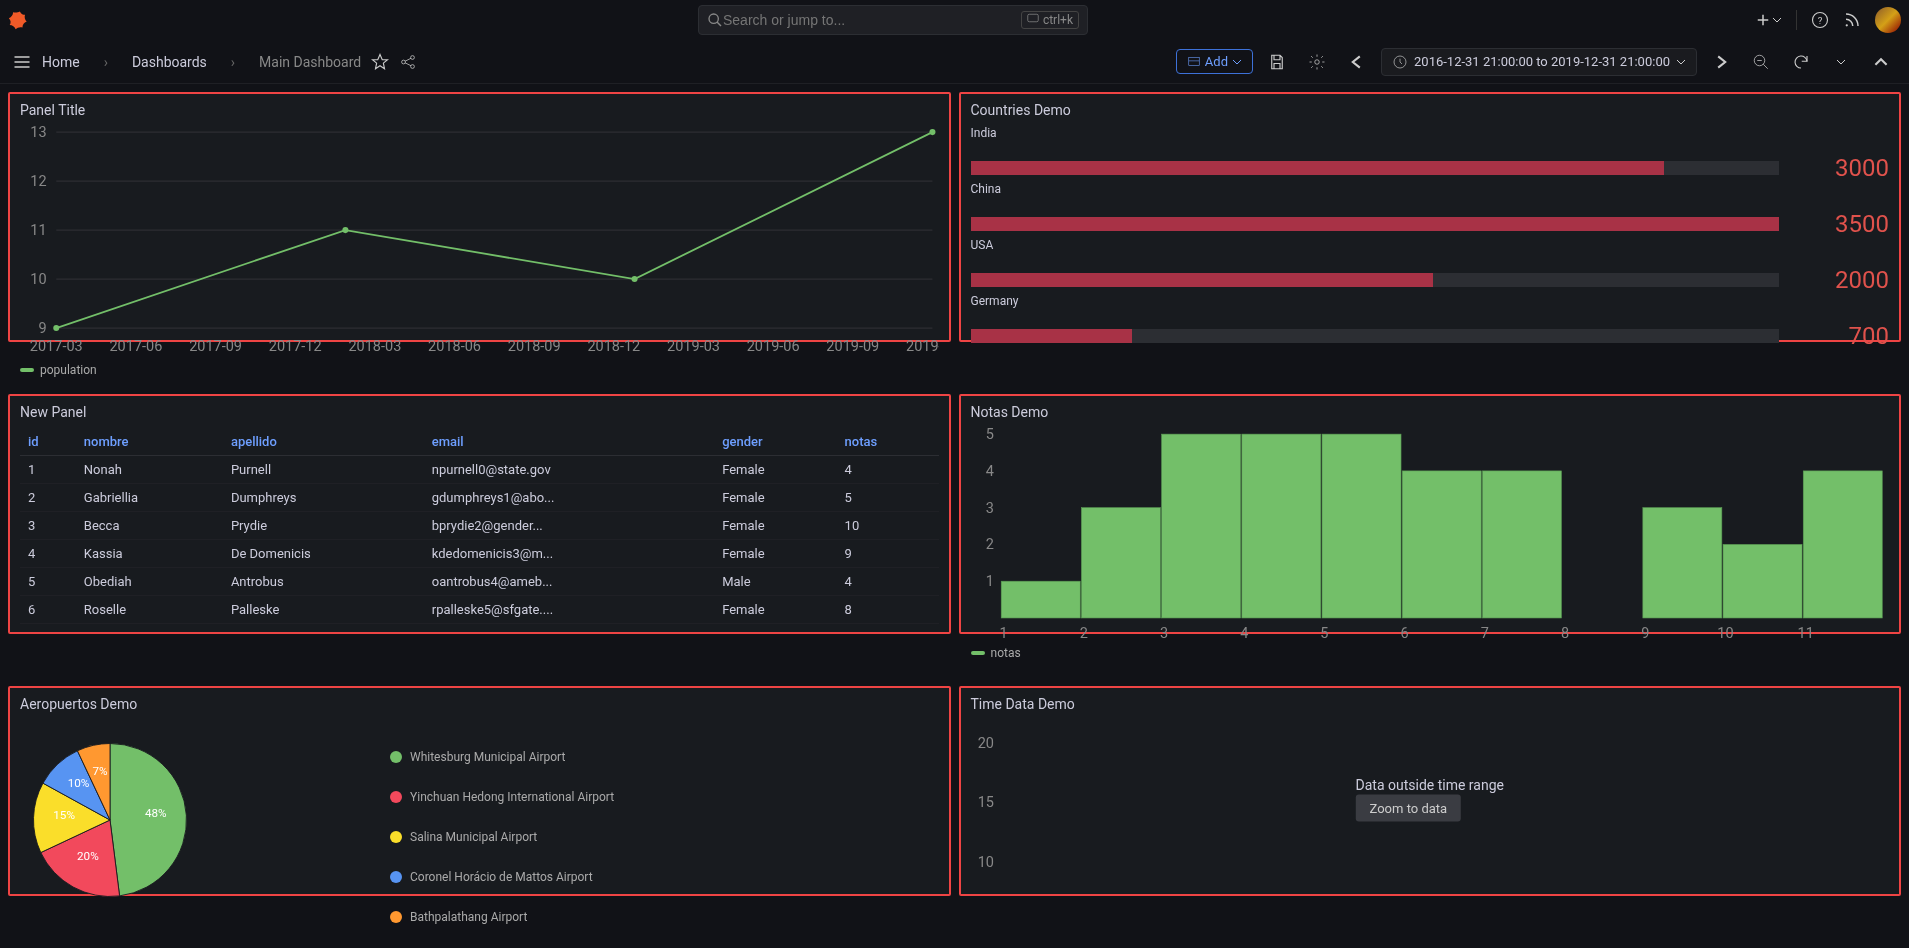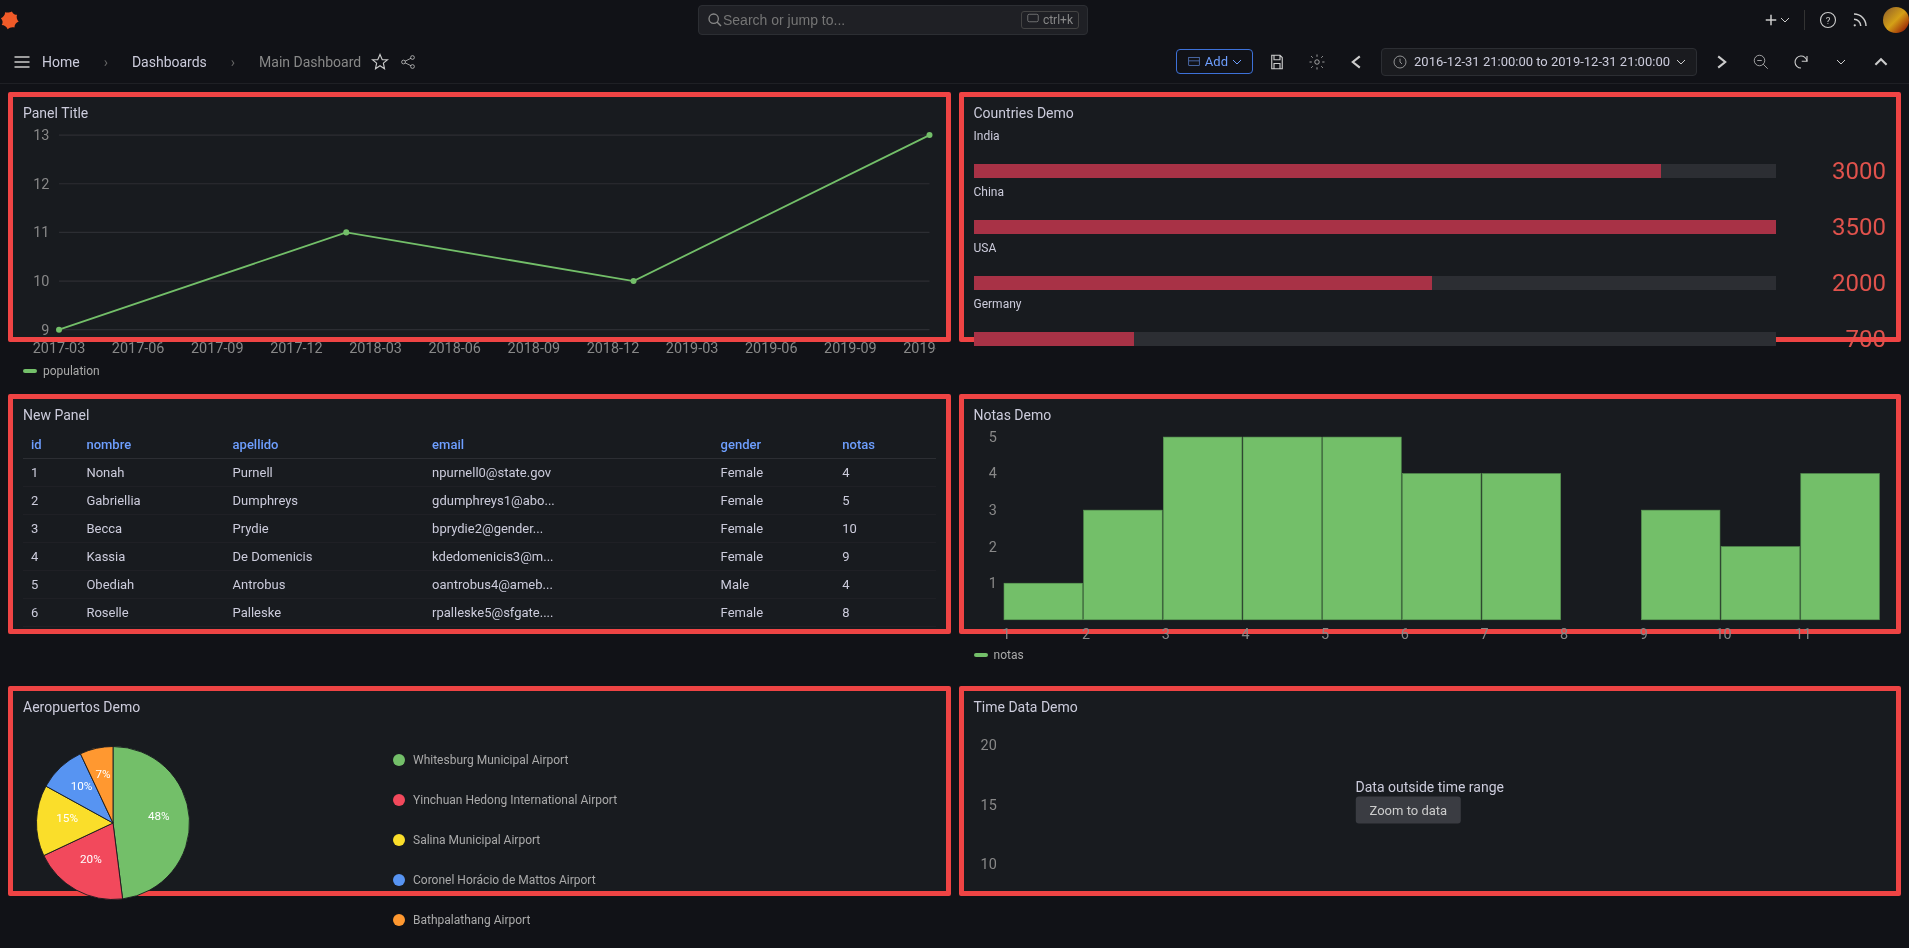--- a/index.html
+++ b/index.html
@@ -1,36 +1,36 @@
 <!DOCTYPE html>
 <html><head>
 <meta charset="utf-8">
 <style>
 *{box-sizing:border-box;margin:0;padding:0;}
 body{background:#111217;color:#ccccdc;font-family:-apple-system,BlinkMacSystemFont,"Segoe UI",Roboto,sans-serif;font-size:14px;overflow:hidden;}
-.top-bar{height:40px;display:flex;align-items:center;padding:0 0;background:#111217;}
+.top-bar{height:40px;display:flex;align-items:center;padding:0 8px;background:#111217;}
 .logo{width:24px;height:24px;margin-right:auto;}
 .search-box{display:flex;align-items:center;background:#1f2025;border:1px solid #2c2e33;border-radius:4px;padding:4px 8px;width:390px;height:30px;}
 .search-box input{background:transparent;border:none;color:#888;flex:1;outline:none;font-size:14px;}
 .search-kbd{display:flex;align-items:flex-start;gap:4px;color:#888;font-size:12px;border:1px solid #444;border-radius:3px;padding:1px 5px;}
 .top-right{margin-left:auto;display:flex;align-items:center;gap:14px;}
 .icon-btn{color:#ccccdc;cursor:pointer;display:flex;align-items:center;}
 .avatar{width:26px;height:26px;border-radius:50%;background:linear-gradient(135deg,#8b5a2b,#d4a017,#8b0000);}
 .nav-bar{height:44px;display:flex;align-items:center;padding:0 12px;background:#111217;border-bottom:1px solid #1f2025;}
 .nav-left{display:flex;align-items:center;gap:10px;}
 .breadcrumb{display:flex;align-items:center;gap:24px;}
 .breadcrumb a{color:#ccccdc;text-decoration:none;}
 .breadcrumb .dim{color:#888;}
 .breadcrumb .sep{color:#666;}
 .nav-right{margin-left:auto;display:flex;align-items:center;gap:8px;}
 .add-btn{display:flex;align-items:center;gap:4px;border:1px solid #3d71d9;border-radius:4px;padding:4px 10px;color:#6e9fff;cursor:pointer;font-size:13px;}
 .time-range{display:flex;align-items:center;gap:6px;border:1px solid #2c2e33;border-radius:4px;padding:5px 10px;cursor:pointer;font-size:13px;background:#1a1b1f;}
 .tool-btn{width:32px;height:32px;display:flex;align-items:center;justify-content:center;cursor:pointer;color:#ccccdc;border-radius:4px;}
 .dashboard{display:grid;grid-template-columns:1fr 1fr;gap:8px;padding:8px;height:calc(100vh - 84px);overflow:auto;}
-.panel{background:#181b1f;border:5px solid #ef4444;border-radius:2px;padding:8px 10px;display:flex;flex-direction:column;}
+.panel{background:#181b1f;border:2px solid #ef4444;border-radius:2px;padding:8px 10px;display:flex;flex-direction:column;}
 .panel-title{font-size:14px;color:#ccccdc;margin-bottom:8px;}
 .row1{height:250px;}
 .row2{height:240px;}
 .row3{height:210px;}
 
 .line-chart{flex:1;position:relative;}
 .line-chart svg{width:100%;height:100%;}
 .legend-item{display:flex;align-items:center;gap:6px;font-size:12px;color:#aaa;margin-top:4px;}
 .legend-swatch{width:14px;height:4px;border-radius:2px;}
 

